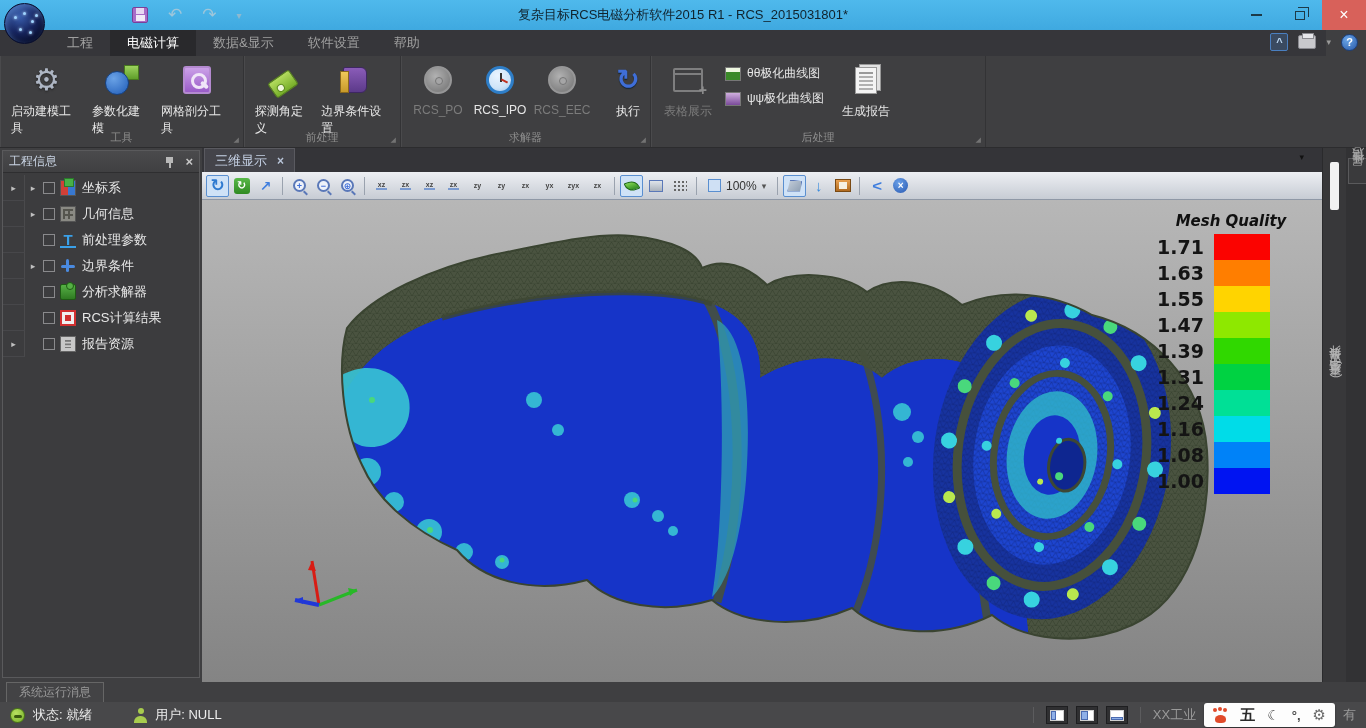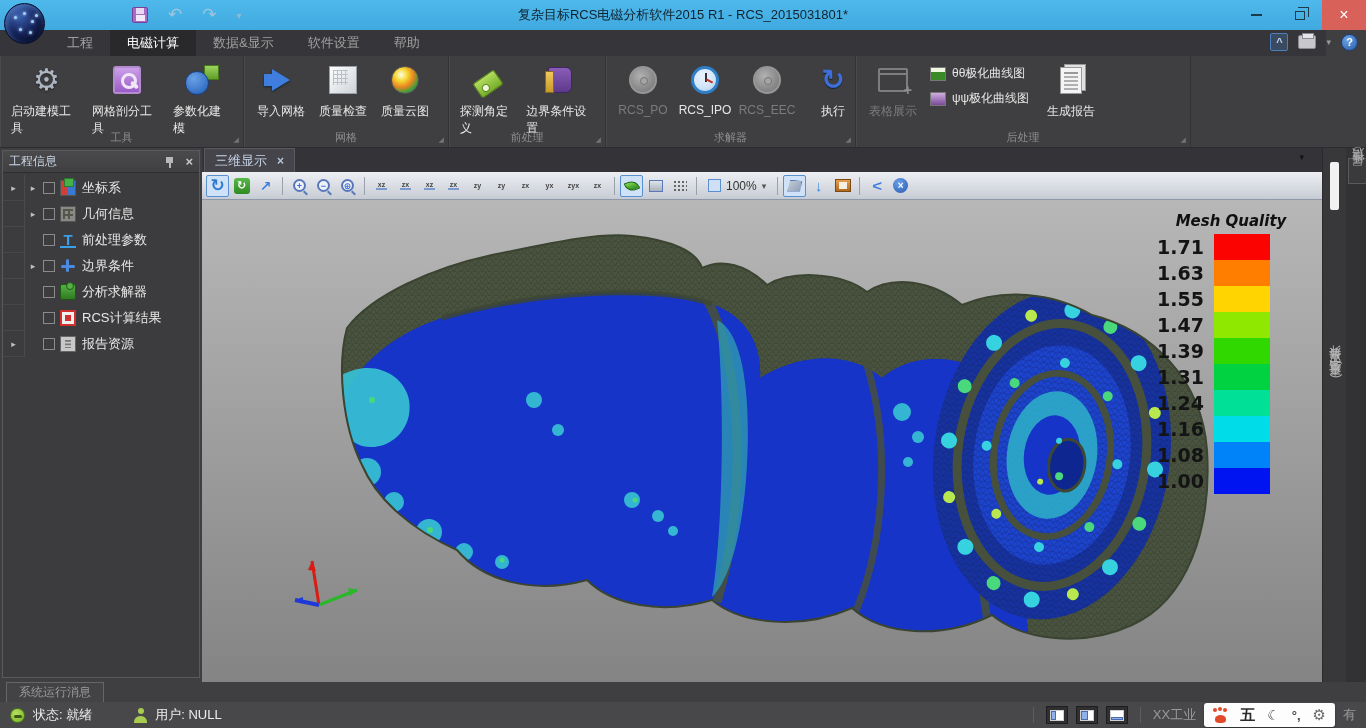--- a/index.html
+++ b/index.html
@@ -243,59 +243,37 @@
 
     <div class="rgroup" style="width:244px">
       <div class="rbtn">
         <span class="ico">
             <span class="gear-g">⚙</span>
           </span>
         <span>启动建模工具</span>
       </div>
       <div class="rbtn">
         <span class="ico">
-            <span class="meshtool-ic"></span>
-          </span>
-        <span>网格剖分工具</span>
-      </div>
-      <div class="rbtn">
-        <span class="ico">
             <span class="param-ic">
               <span class="sq"></span>
               <span class="sp"></span>
             </span>
           </span>
         <span>参数化建模</span>
       </div>
+      <div class="rbtn">
+        <span class="ico">
+            <span class="meshtool-ic"></span>
+          </span>
+        <span>网格剖分工具</span>
+      </div>
       <span class="glabel">工具</span>
       <span class="gcorner">◢</span>
     </div>
 
-    <div class="rgroup" style="width:205px">
-      <div class="rbtn">
-        <span class="ico">
-            <span class="imp-arrow"></span>
-          </span>
-        <span>导入网格</span>
-      </div>
-      <div class="rbtn">
-        <span class="ico">
-            <span class="qcheck-ic"></span>
-          </span>
-        <span>质量检查</span>
-      </div>
-      <div class="rbtn">
-        <span class="ico">
-            <span class="qcloud-ic"></span>
-          </span>
-        <span>质量云图</span>
-      </div>
-      <span class="glabel">网格</span>
-      <span class="gcorner">◢</span>
-    </div>
 
     <div class="rgroup" style="width:157px">
       <div class="rbtn">
         <span class="ico">
             <span class="tag-ic"></span>
           </span>
         <span>探测角定义</span>
       </div>
       <div class="rbtn">
         <span class="ico">

